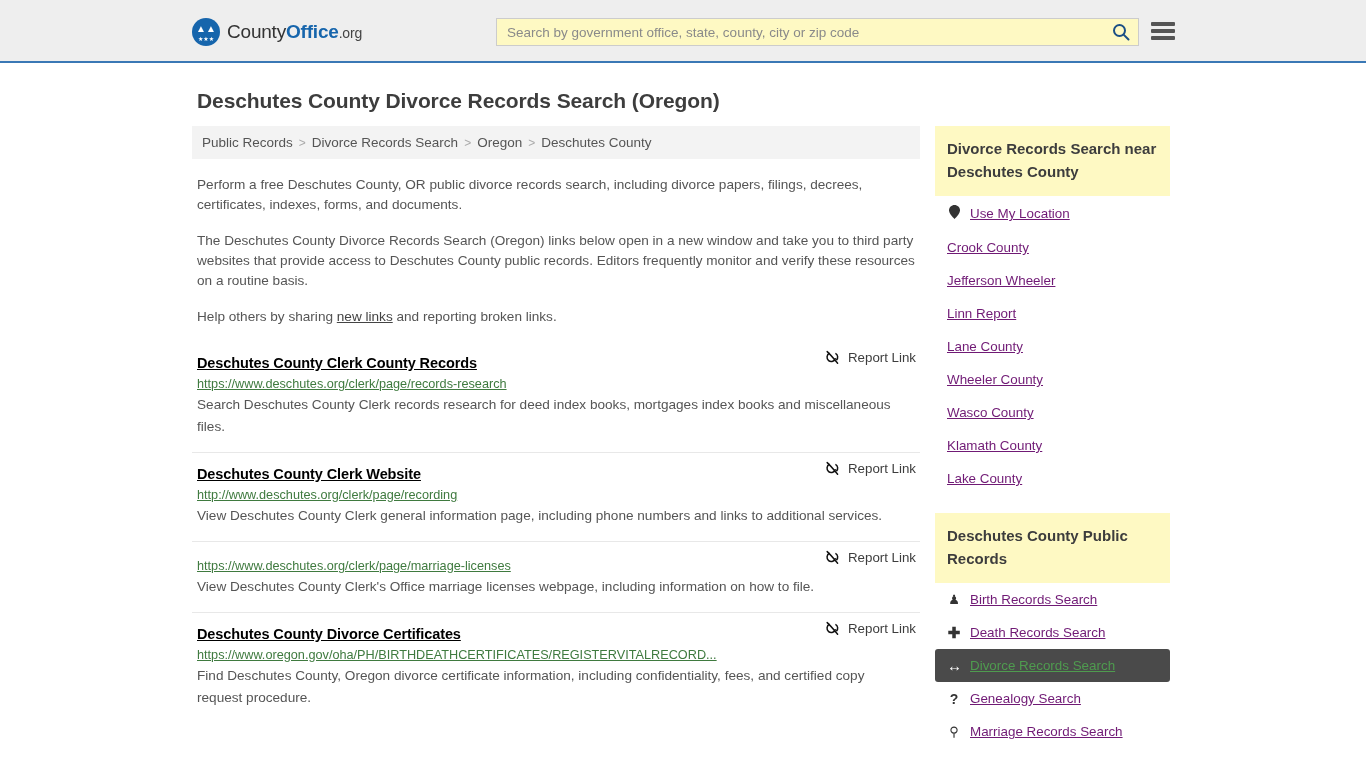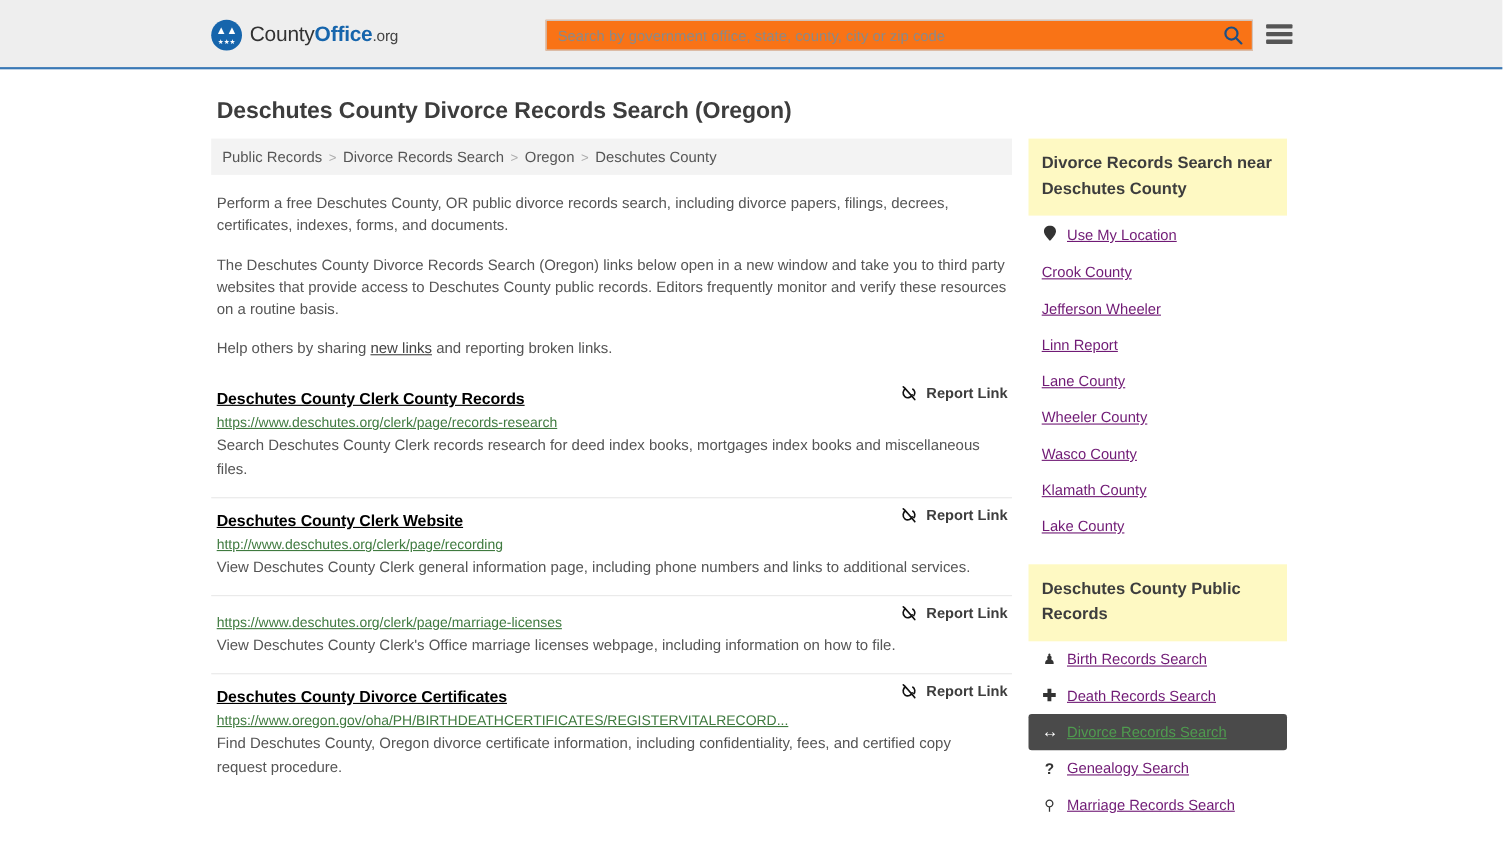--- a/index.html
+++ b/index.html
@@ -64,21 +64,21 @@
   }
   .brand-text .bold { font-weight: bold; color: #1665ac; }
   .brand-text .tld { font-size: 14px; color: #444444; }
 
   .search-wrap {
     position: absolute;
     left: 496px;
     top: 18px;
     width: 643px;
     height: 28px;
-    background: #f97316;
+    background: #fef9c3;
     border: 1px solid #cccccc;
     display: flex;
     align-items: center;
   }
   .search-input {
     flex: 1;
     border: none;
     outline: none;
     height: 26px;
     padding: 0 10px;
@@ -207,21 +207,20 @@
     align-items: flex-start;
     gap: 7px;
     font-size: 13.3px;
     color: #3d3d3d;
     text-decoration: none;
     cursor: pointer;
     background: none;
     border: none;
     font-family: "Liberation Sans", sans-serif;
     padding: 0;
-    font-weight: bold;
   }
   .result:first-child .report-link { top: 0; }
 
   
   .side-box { margin-bottom: 18px; }
   .side-head {
     background: #fef9c3;
     padding: 11px 12px 13px 12px;
     font-size: 15px;
     font-weight: bold;

